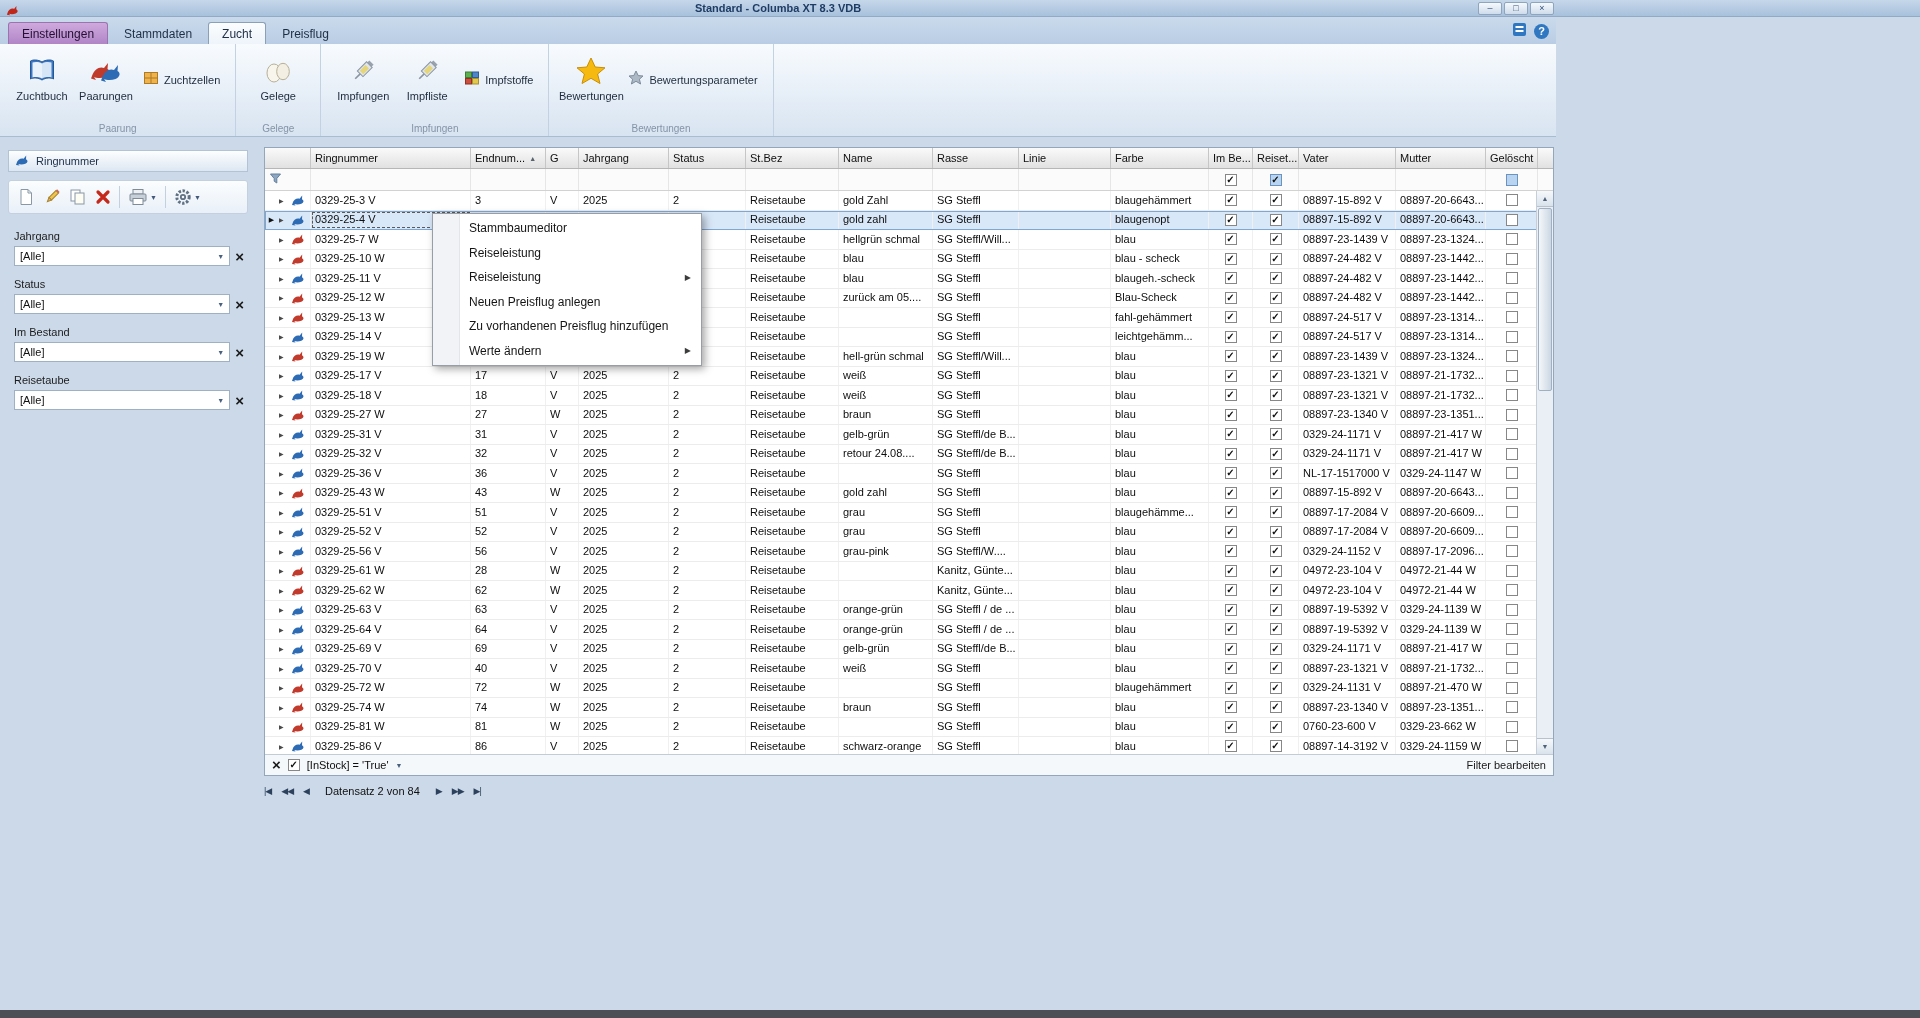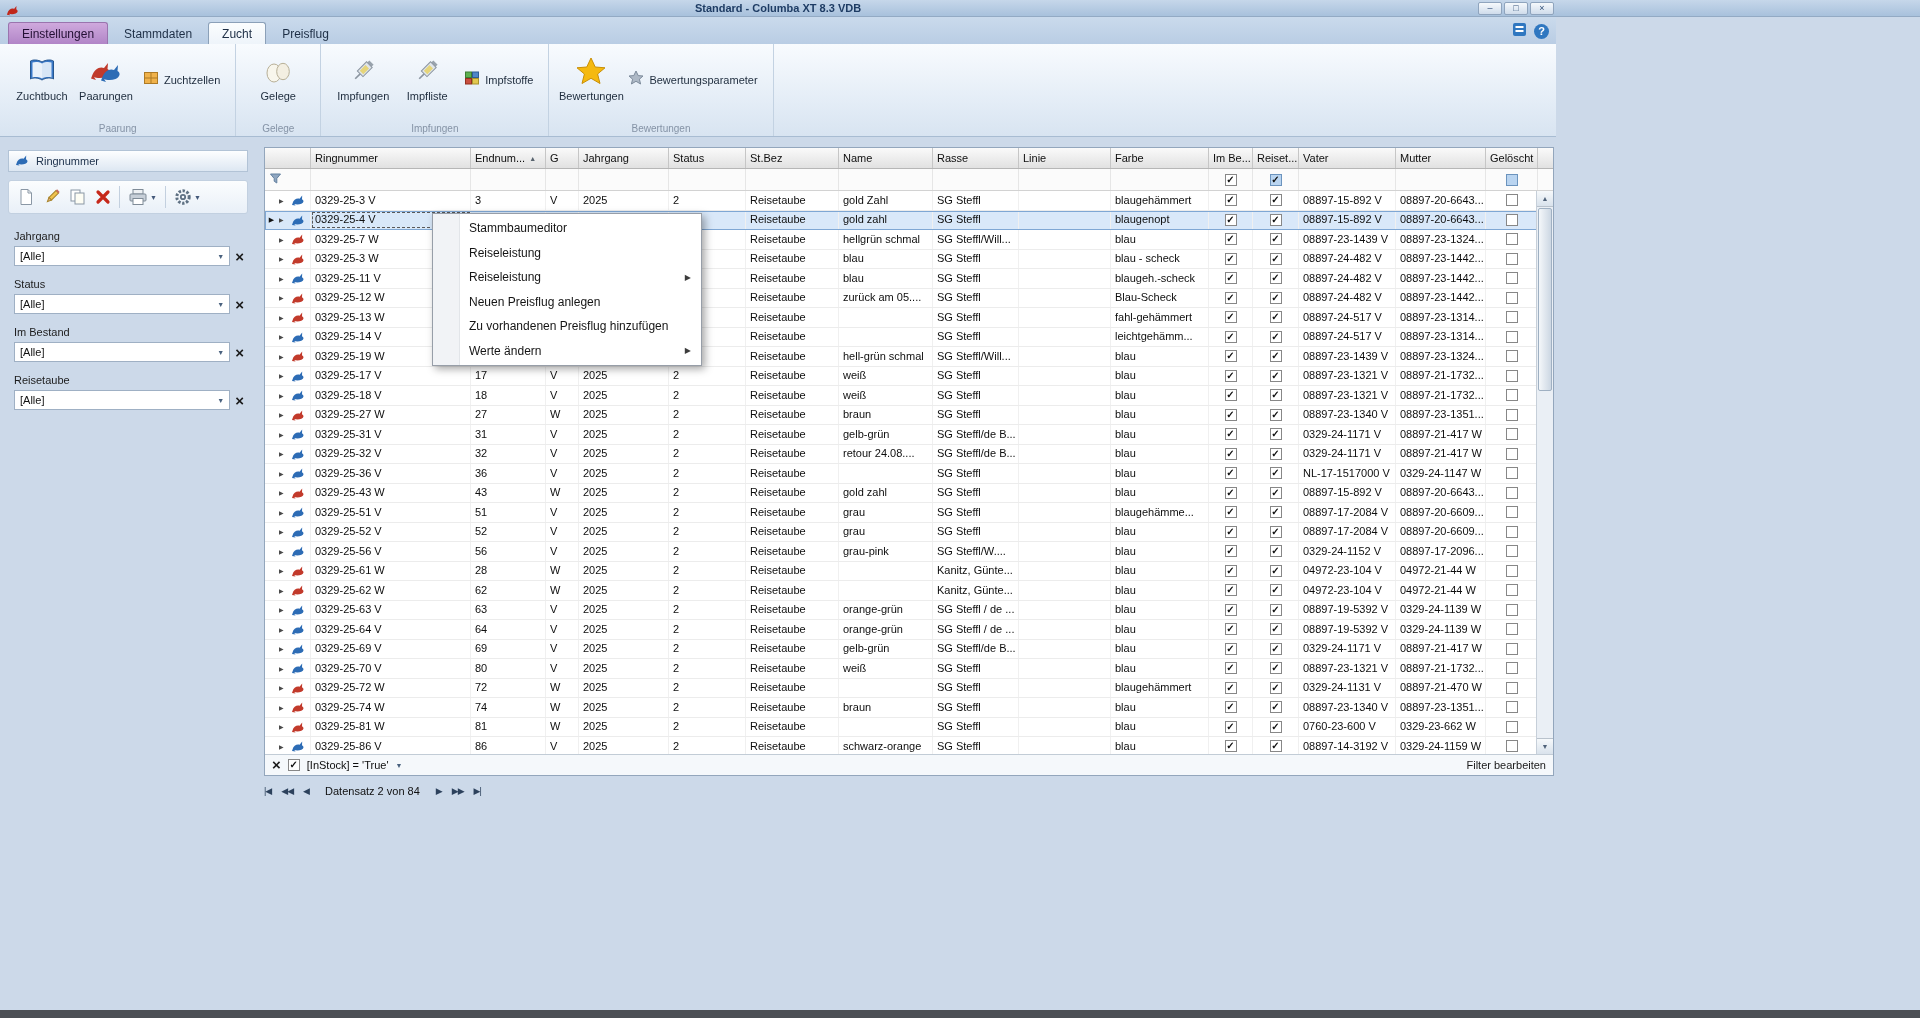--- a/index.html
+++ b/index.html
@@ -511,21 +511,21 @@
         </div>
       </div>
       <div class="grow">
         <div class="gcell c0" style="width:46px">
           <span class="rowptr"></span>
           <span class="expander">▶</span>
           <svg width="15" height="12" viewBox="0 0 15 12">
             <path d="M1.5 9.5 C2.5 5.5 6 3.8 8.6 4.8 L11.2 1.6 L11 5.2 C13.2 6.4 13 8.6 10.4 9.8 C8 10.8 4.6 10.6 3.2 10 L4.6 11.6 L1 11 Z" fill="#c23a2b"></path>
           </svg>
         </div>
-        <div class="gcell" style="width:160px">0329-25-3 W</div>
+        <div class="gcell" style="width:160px">0329-25-10 W</div>
         <div class="gcell" style="width:75px"></div>
         <div class="gcell" style="width:33px"></div>
         <div class="gcell" style="width:90px"></div>
         <div class="gcell" style="width:77px"></div>
         <div class="gcell" style="width:93px">Reisetaube</div>
         <div class="gcell" style="width:94px">blau</div>
         <div class="gcell" style="width:86px">SG Steffl</div>
         <div class="gcell" style="width:92px"></div>
         <div class="gcell" style="width:98px">blau - scheck</div>
         <div class="gcell center" style="width:44px">
@@ -1142,21 +1142,21 @@
       </div>
       <div class="grow">
         <div class="gcell c0" style="width:46px">
           <span class="rowptr"></span>
           <span class="expander">▶</span>
           <svg width="15" height="12" viewBox="0 0 15 12">
             <path d="M1.5 9.5 C2.5 5.5 6 3.8 8.6 4.8 L11.2 1.6 L11 5.2 C13.2 6.4 13 8.6 10.4 9.8 C8 10.8 4.6 10.6 3.2 10 L4.6 11.6 L1 11 Z" fill="#2d6cb5"></path>
           </svg>
         </div>
         <div class="gcell" style="width:160px">0329-25-70 V</div>
-        <div class="gcell" style="width:75px">80</div>
+        <div class="gcell" style="width:75px">40</div>
         <div class="gcell" style="width:33px">V</div>
         <div class="gcell" style="width:90px">2025</div>
         <div class="gcell" style="width:77px">2</div>
         <div class="gcell" style="width:93px">Reisetaube</div>
         <div class="gcell" style="width:94px">weiß</div>
         <div class="gcell" style="width:86px">SG Steffl</div>
         <div class="gcell" style="width:92px"></div>
         <div class="gcell" style="width:98px">blau</div>
         <div class="gcell center" style="width:44px">
           <span class="cb">✓</span>

